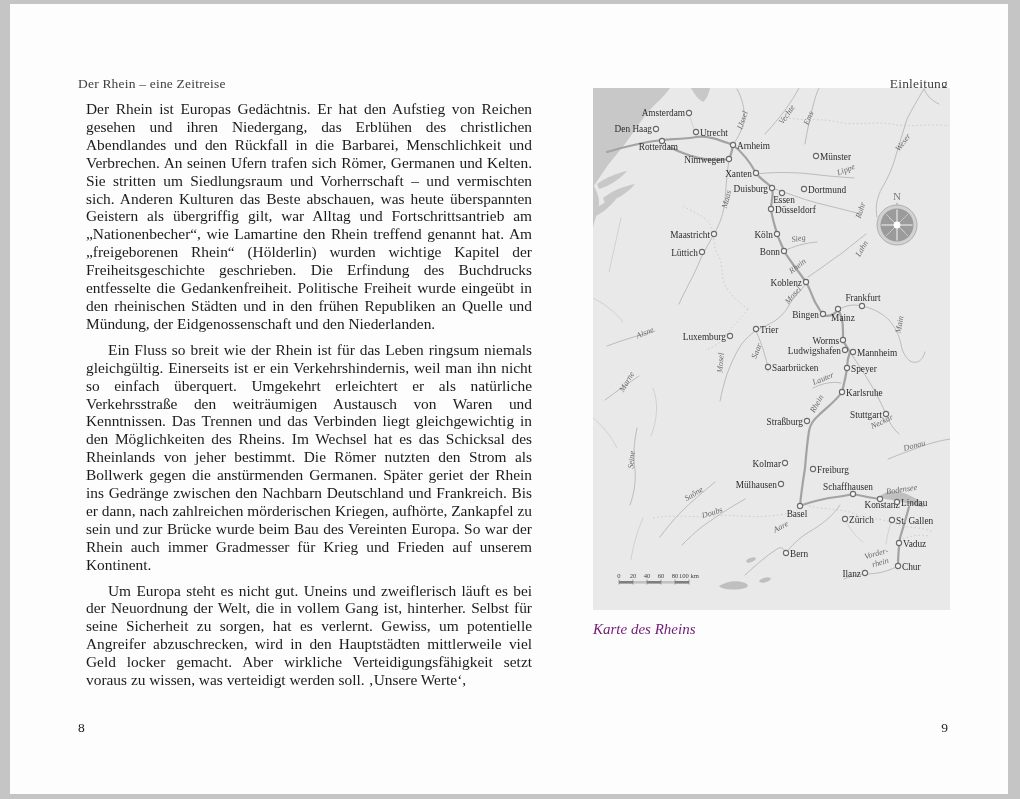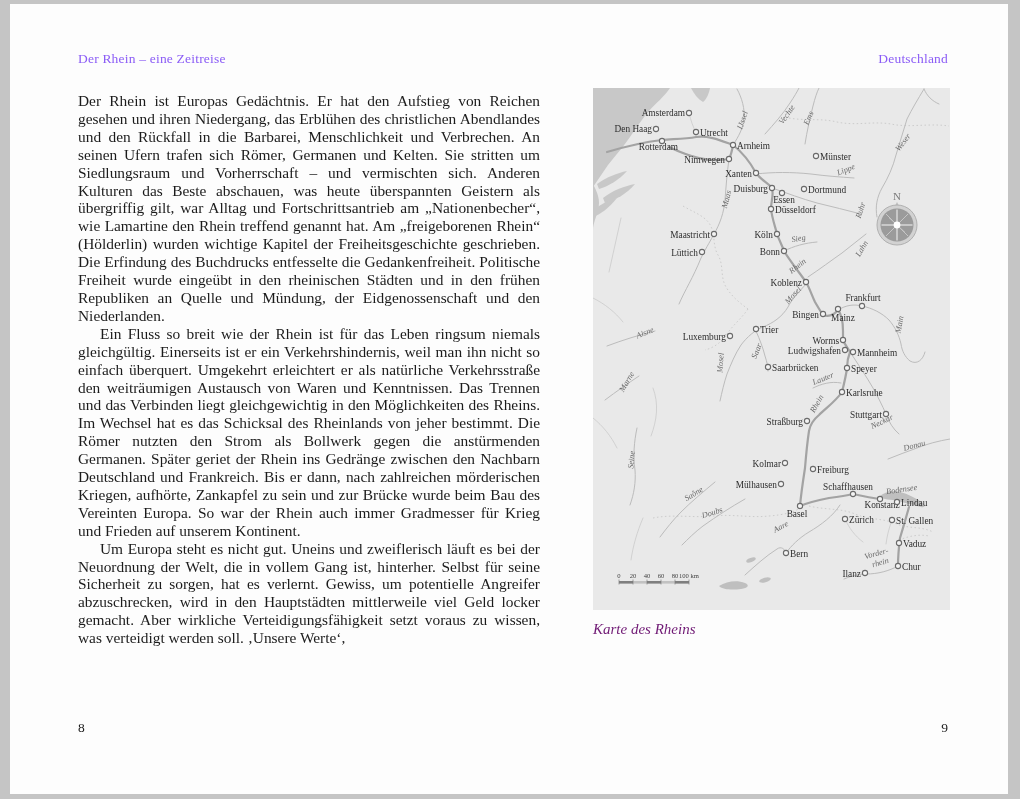--- a/index.html
+++ b/index.html
@@ -8,31 +8,31 @@
     background:#c5c5c5;
     font-family:"Liberation Serif", serif;
     overflow:hidden;
   }
   .spread{
     position:absolute;left:10px;top:4px;width:998px;height:790px;
     background:#fdfdfd;
   }
   
   .running-head{
-    position:absolute;top:47px;
-    font-size:13.5px;color:#8b5cf6;letter-spacing:.2px;
+    position:absolute;top:72px;
+    font-size:13.5px;color:#404040;letter-spacing:.2px;
   }
   .running-head.left{left:68px;}
   .running-head.right{right:60px;text-align:right;}
   .body-text{
     position:absolute;left:68px;top:88px;width:462px;
     font-size:15.4px;line-height:17.9px;color:#1b1b1b;
     text-align:justify;
   }
-  .body-text p{margin:0;padding:0;}
+  .body-text p{margin:8px;padding:0;}
   .body-text p.indent{text-indent:22px;}
   .page-num{
     position:absolute;top:716px;font-size:13.5px;color:#1c1c1c;
   }
   .page-num.left{left:68px;}
   .page-num.right{right:60px;}
   
   .map-figure{
     position:absolute;left:583px;top:84px;width:357px;height:522px;
     background:#e9e9e9;
@@ -62,21 +62,21 @@
   <div class="running-head left">Der Rhein – eine Zeitreise</div>
 
   <div class="body-text">
     <p>Der Rhein ist Europas Gedächtnis. Er hat den Aufstieg von Reichen gesehen und ihren Niedergang, das Erblühen des christlichen Abendlandes und den Rückfall in die Barbarei, Menschlichkeit und Verbrechen. An seinen Ufern trafen sich Römer, Germanen und Kelten. Sie stritten um Siedlungsraum und Vorherrschaft – und vermischten sich. Anderen Kulturen das Beste abschauen, was heute überspannten Geistern als übergriffig gilt, war Alltag und Fortschrittsantrieb am „Nationenbecher“, wie Lamartine den Rhein treffend genannt hat. Am „freigeborenen Rhein“ (Hölderlin) wurden wichtige Kapitel der Freiheitsgeschichte geschrieben. Die Erfindung des Buchdrucks entfesselte die Gedankenfreiheit. Politische Freiheit wurde eingeübt in den rheinischen Städten und in den frühen Republiken an Quelle und Mündung, der Eidgenossenschaft und den Niederlanden.</p>
     <p class="indent">Ein Fluss so breit wie der Rhein ist für das Leben ringsum niemals gleichgültig. Einerseits ist er ein Verkehrshindernis, weil man ihn nicht so einfach überquert. Umgekehrt erleichtert er als natürliche Verkehrsstraße den weiträumigen Austausch von Waren und Kenntnissen. Das Trennen und das Verbinden liegt gleichgewichtig in den Möglichkeiten des Rheins. Im Wechsel hat es das Schicksal des Rheinlands von jeher bestimmt. Die Römer nutzten den Strom als Bollwerk gegen die anstürmenden Germanen. Später geriet der Rhein ins Gedränge zwischen den Nachbarn Deutschland und Frankreich. Bis er dann, nach zahlreichen mörderischen Kriegen, aufhörte, Zankapfel zu sein und zur Brücke wurde beim Bau des Vereinten Europa. So war der Rhein auch immer Gradmesser für Krieg und Frieden auf unserem Kontinent.</p>
     <p class="indent">Um Europa steht es nicht gut. Uneins und zweiflerisch läuft es bei der Neuordnung der Welt, die in vollem Gang ist, hinterher. Selbst für seine Sicherheit zu sorgen, hat es verlernt. Gewiss, um potentielle Angreifer abzuschrecken, wird in den Hauptstädten mittlerweile viel Geld locker gemacht. Aber wirkliche Verteidigungsfähigkeit setzt voraus zu wissen, was verteidigt werden soll. ‚Unsere Werte‘,</p>
   </div>
 
   <div class="page-num left">8</div>
 
-  <div class="running-head right">Deutschland</div>
+  <div class="running-head right">Einleitung</div>
 
   <div class="map-figure">
     <svg width="357" height="522" viewBox="0 0 357 522">
 
       <g>
         <path class="sea" d="M0,0 L77,0 C71,9 63,15 56,23 C49,31 43,40 37,49 C30,59 23,67 15,77 C10,84 5,92 0,99 Z"></path>
         <path class="sea" d="M0,96 C4,104 8,112 5,122 C3,130 0,136 0,142 Z"></path>
         <path class="sea" d="M4,96 C14,89 24,85 34,83 C26,92 16,98 6,101 Z"></path>
         <path class="sea" d="M10,110 C20,102 32,98 42,96 C34,106 22,112 12,115 Z"></path>
         <path class="sea" d="M0,122 C8,116 16,112 24,110 C16,120 8,126 0,129 Z"></path>

